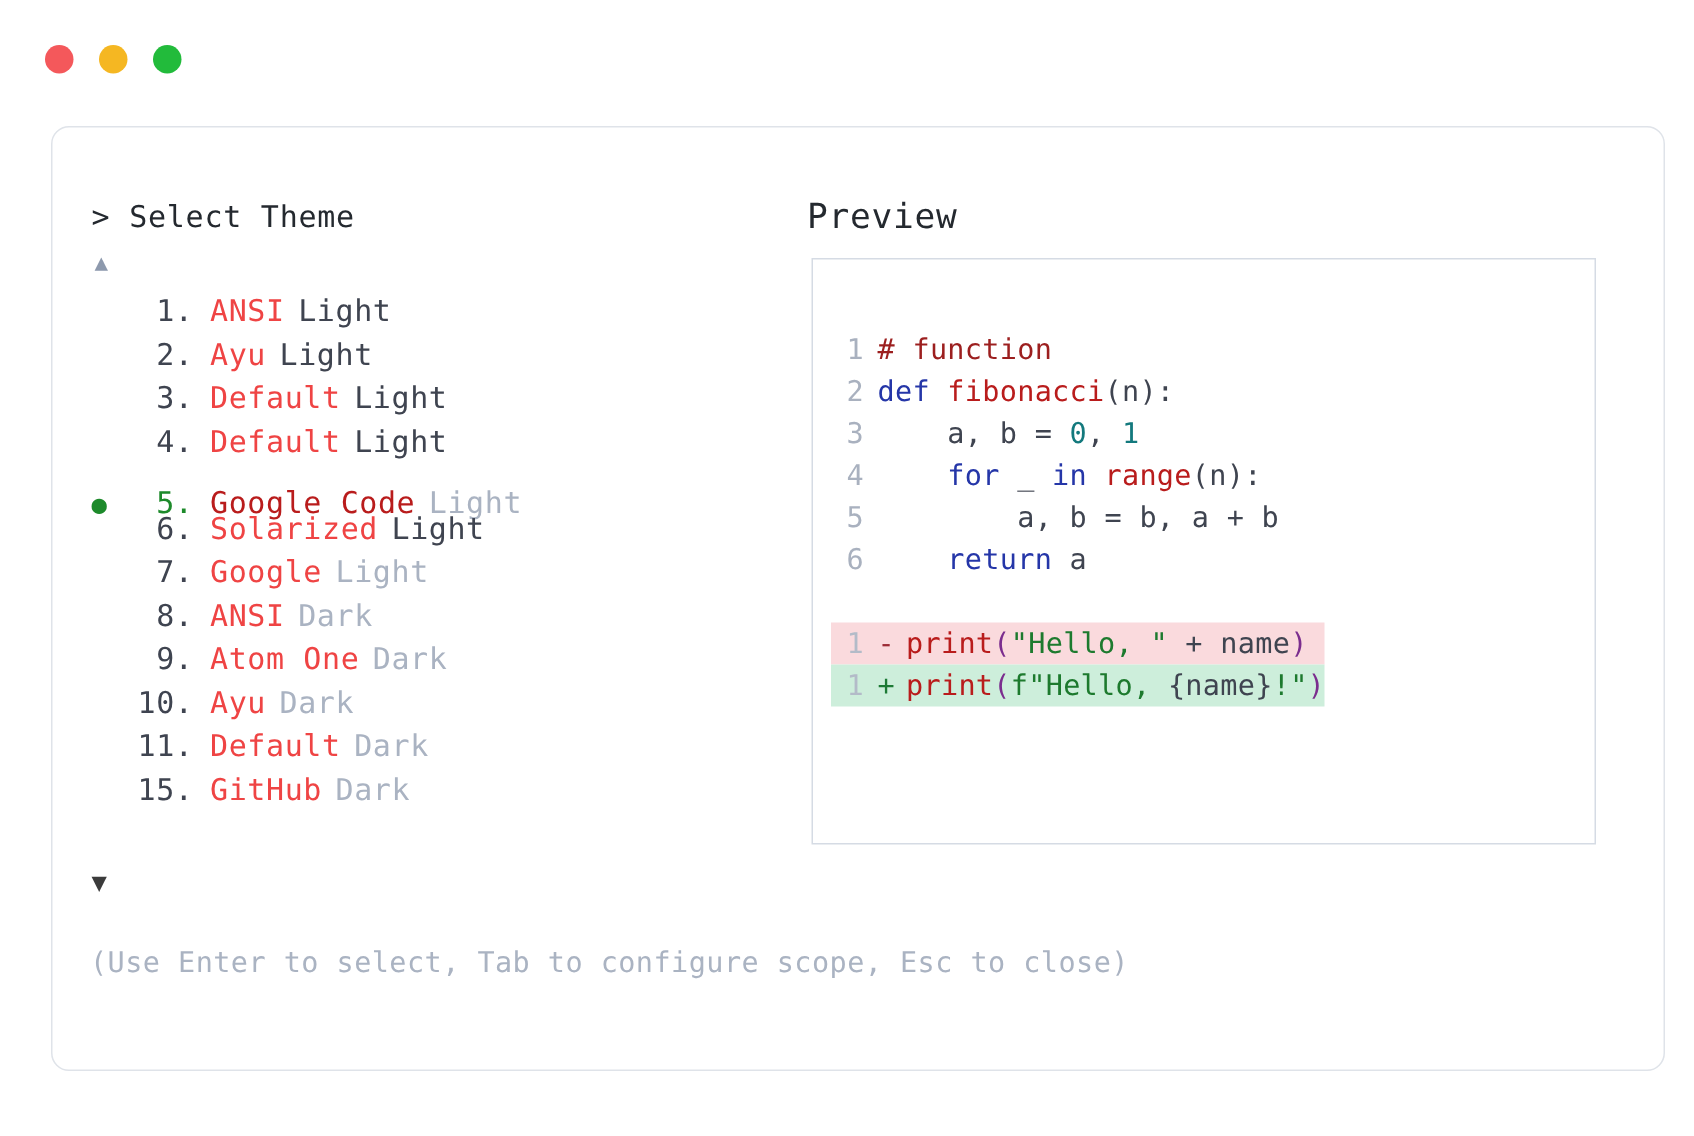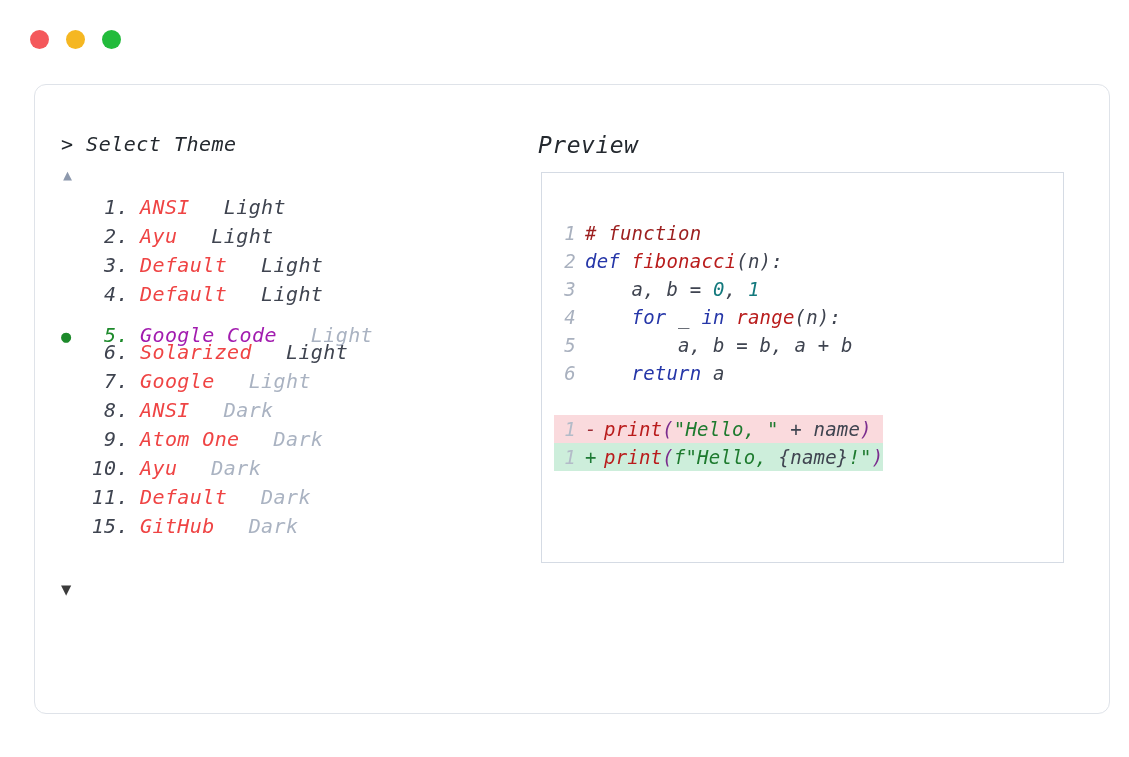--- a/index.html
+++ b/index.html
@@ -34,21 +34,20 @@
   .card {
     position: absolute;
     left: 34px;
     top: 84px;
     width: 1076px;
     height: 630px;
     box-sizing: border-box;
     background: #ffffff;
     border: 1.5px solid #dfe3e9;
     border-radius: 12px;
-    font-style: italic;
   }
 
   .card-inner {
     position: relative;
     width: 100%;
     height: 100%;
   }
 
   
   .prompt-header {
@@ -102,22 +101,22 @@
   }
   .bullet-dot { color: #1d8a2b; }
   .row-index {
     width: 40px;
     flex: 0 0 40px;
     text-align: right;
     color: #3f4450;
   }
   .row-index.sel { color: #1d8a2b; }
   .row-name { color: #ef4444; padding-left: 11px; }
-  .row-name.sel { color: #a21caf; margin-top: 12px; }
-  .row-variant { color: #3f4450; padding-left: 9px; margin-left: 25px; }
+  .row-name.sel { color: #b91c1c; margin-top: 12px; }
+  .row-variant { color: #3f4450; padding-left: 9px; }
   .row-variant.dim { color: #aab3c2; }
 
   .footer-hint {
     position: absolute;
     left: 25px;
     top: 546px;
     font-size: 19px;
     letter-spacing: 0.3px;
     color: #aab3c2;
     white-space: pre;
@@ -212,20 +211,21 @@
         <div class="theme-row"><span class="bullet-slot"></span><span class="row-index">7.</span><span class="row-name">Google</span><span class="row-variant dim">Light</span></div>
         <div class="theme-row"><span class="bullet-slot"></span><span class="row-index">8.</span><span class="row-name">ANSI</span><span class="row-variant dim">Dark</span></div>
         <div class="theme-row"><span class="bullet-slot"></span><span class="row-index">9.</span><span class="row-name">Atom One</span><span class="row-variant dim">Dark</span></div>
         <div class="theme-row"><span class="bullet-slot"></span><span class="row-index">10.</span><span class="row-name">Ayu</span><span class="row-variant dim">Dark</span></div>
         <div class="theme-row"><span class="bullet-slot"></span><span class="row-index">11.</span><span class="row-name">Default</span><span class="row-variant dim">Dark</span></div>
         <div class="theme-row"><span class="bullet-slot"></span><span class="row-index">15.</span><span class="row-name">GitHub</span><span class="row-variant dim">Dark</span></div>
       </div>
 
     <div class="scroll-arrow-down">▼</div>
 
+    <div class="footer-hint">(Use Enter to select, Tab to configure scope, Esc to close)</div>
 
     <div class="preview-label">Preview</div>
     <div class="preview-panel">
       <div class="code"><div class="code-line"><span class="gutter">1</span><span class="code-text"><span class="tok-comment"># function</span></span></div><div class="code-line"><span class="gutter">2</span><span class="code-text"><span class="tok-keyword">def </span><span class="tok-func">fibonacci</span><span class="tok-plain">(n):</span></span></div><div class="code-line"><span class="gutter">3</span><span class="code-text"><span class="tok-plain">    a, b = </span><span class="tok-number">0</span><span class="tok-plain">, </span><span class="tok-number">1</span></span></div><div class="code-line"><span class="gutter">4</span><span class="code-text"><span class="tok-plain">    </span><span class="tok-keyword">for</span><span class="tok-plain"> _ </span><span class="tok-keyword">in</span><span class="tok-plain"> </span><span class="tok-func">range</span><span class="tok-plain">(n):</span></span></div><div class="code-line"><span class="gutter">5</span><span class="code-text"><span class="tok-plain">        a, b = b, a + b</span></span></div><div class="code-line"><span class="gutter">6</span><span class="code-text"><span class="tok-plain">    </span><span class="tok-keyword">return</span><span class="tok-plain"> a</span></span></div><div class="diff-block"><div class="diff-line del"><span class="diff-gutter">1</span><span class="diff-sign del">-</span><span class="code-text"><span class="tok-func">print</span><span class="tok-punct">(</span><span class="tok-string">"Hello, "</span><span class="tok-plain"> + name</span><span class="tok-punct">)</span></span></div><div class="diff-line add"><span class="diff-gutter">1</span><span class="diff-sign add">+</span><span class="code-text"><span class="tok-func">print</span><span class="tok-punct">(</span><span class="tok-string">f"Hello, </span><span class="tok-plain">{name}</span><span class="tok-string">!"</span><span class="tok-punct">)</span></span></div></div></div>
     </div>
 
   </div>
 </div>
 
 </body></html>

